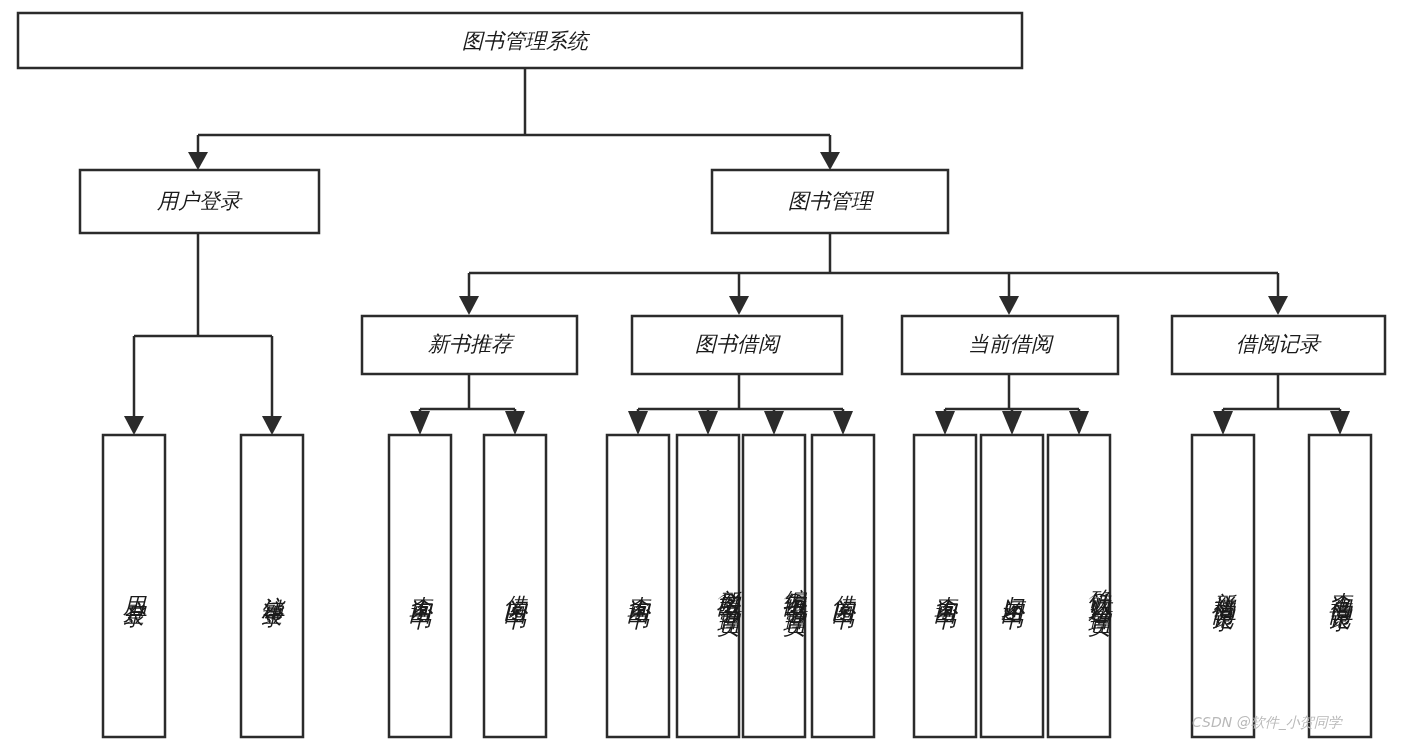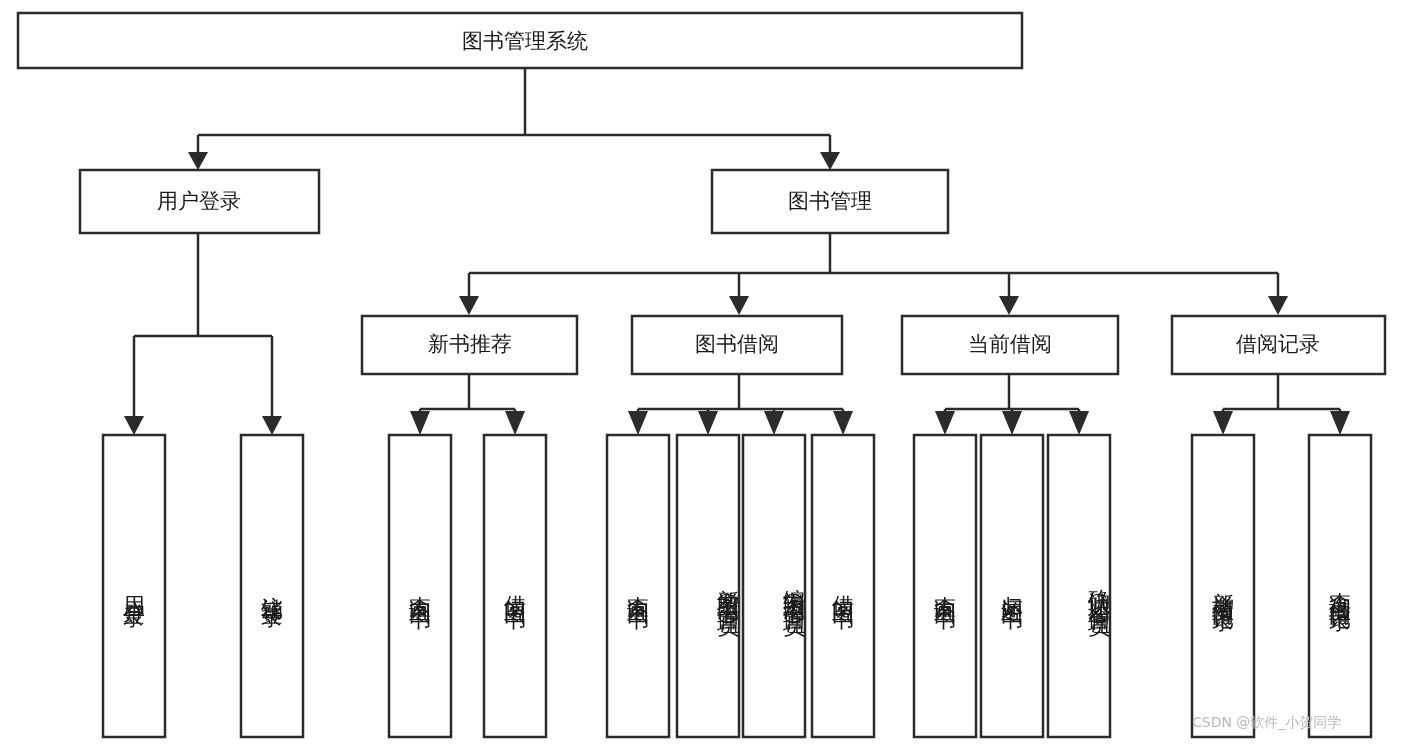--- a/index.html
+++ b/index.html
@@ -11,20 +11,21 @@
     width: 1405px;
     height: 747px;
     font-family: "DejaVu Sans", "Liberation Sans", sans-serif;
     overflow: hidden;
     position: relative;
   }
   #diagram-root {
     position: relative;
     width: 1346px;
     height: 747px;
+    font-style: italic;
   }
   svg#flow {
     position: absolute;
     top: 0;
     left: 0;
     width: 1405px;
     height: 747px;
   }
   .node-rect {
     fill: #ffffff;

